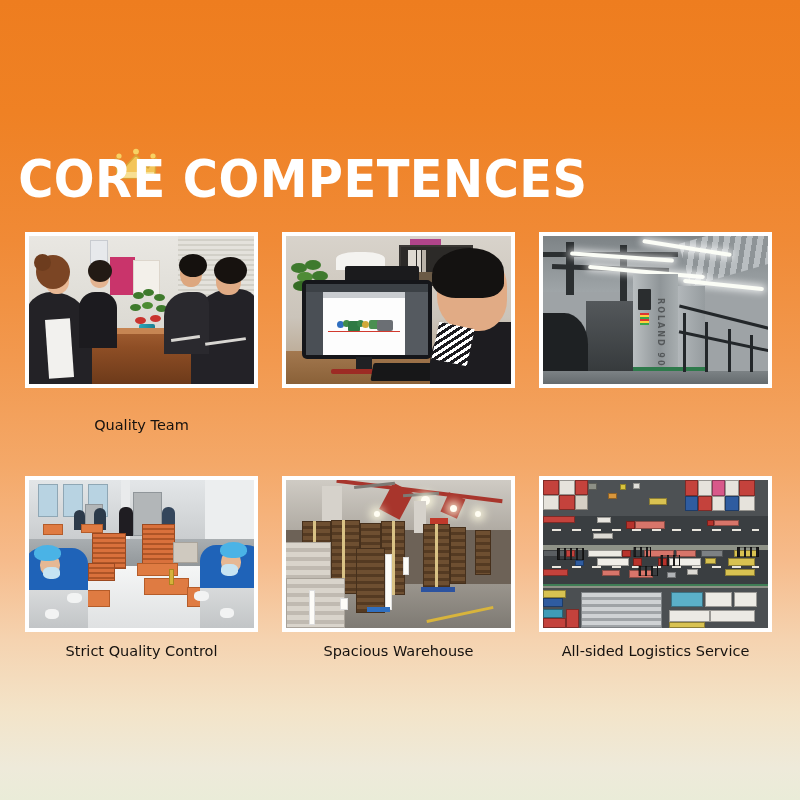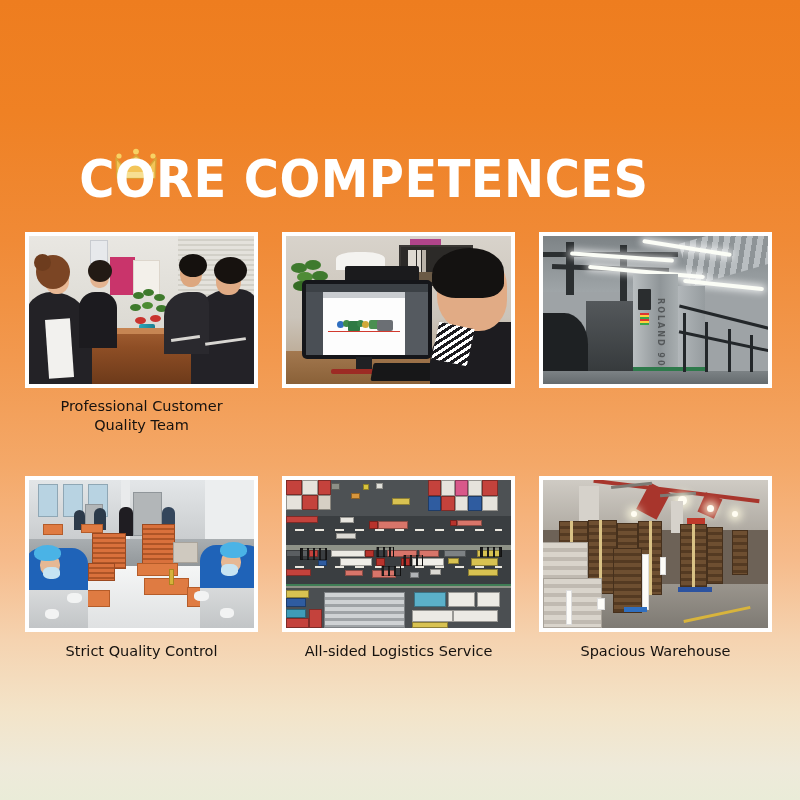--- a/index.html
+++ b/index.html
@@ -23,21 +23,20 @@
   .poster {
     position:relative;
     width:800px; height:800px;
   }
 
   
   .title-block {
     position:absolute;
     left:0; top:152px;
     width:728px;
-    text-align:center;
   }
   .crown-wrap {
     position:absolute;
     left:50%; top:-4px;
     transform:translateX(-251px);
     width:46px; height:34px;
   }
   .title-text {
     display:inline-block;
     position:relative;
@@ -440,21 +439,21 @@
           <div class="head p-c-head"></div>
           <div class="hair p-c-hair"></div>
           <div class="person p-d-body"></div>
           <div class="head p-d-head"></div>
           <div class="hair p-d-hair"></div>
           <div class="stripe" style="right:4%;bottom:28%;width:18%;transform:rotate(-8deg)"></div>
           <div class="stripe" style="right:24%;bottom:30%;width:13%;transform:rotate(-8deg)"></div>
         </div>
       </div>
       <div class="caption">
-        <span>Professional Customer</span><br>
+        <br>
         <span>Quality Team</span>
       </div>
     </div>
 
     <div class="cell">
       <div class="photo-frame">
         <div class="photo p2">
           <div class="bg"></div>
           <div class="magenta"></div>
           <div class="shelf">
@@ -581,111 +580,20 @@
           <div class="flat" style="left:62%;top:60%;width:5px;height:16px;background:#d6b23a;border-color:#a8861f"></div>
         </div>
       </div>
       <div class="caption">
         <span>Strict Quality Control</span>
       </div>
     </div>
 
     <div class="cell row2">
       <div class="photo-frame">
-        <div class="photo p6">
-          <div class="yardTop"></div>
-
-          <div class="ctr" style="left:0%;top:0%;width:7%;height:10%;background:#c4423c"></div>
-          <div class="ctr" style="left:7%;top:0%;width:7%;height:10%;background:#e6e3dc"></div>
-          <div class="ctr" style="left:14%;top:0%;width:6%;height:10%;background:#c4423c"></div>
-          <div class="ctr" style="left:0%;top:10%;width:7%;height:10%;background:#e6e3dc"></div>
-          <div class="ctr" style="left:7%;top:10%;width:7%;height:10%;background:#c4423c"></div>
-          <div class="ctr" style="left:14%;top:10%;width:6%;height:10%;background:#d6cfc4"></div>
-          <div class="ctr" style="left:63%;top:0%;width:6%;height:11%;background:#c4423c"></div>
-          <div class="ctr" style="left:69%;top:0%;width:6%;height:11%;background:#e6e3dc"></div>
-          <div class="ctr" style="left:75%;top:0%;width:6%;height:11%;background:#d8588a"></div>
-          <div class="ctr" style="left:81%;top:0%;width:6%;height:11%;background:#e6e3dc"></div>
-          <div class="ctr" style="left:87%;top:0%;width:7%;height:11%;background:#c4423c"></div>
-          <div class="ctr" style="left:63%;top:11%;width:6%;height:10%;background:#2f5ca0"></div>
-          <div class="ctr" style="left:69%;top:11%;width:6%;height:10%;background:#c4423c"></div>
-          <div class="ctr" style="left:75%;top:11%;width:6%;height:10%;background:#e6e3dc"></div>
-          <div class="ctr" style="left:81%;top:11%;width:6%;height:10%;background:#2f5ca0"></div>
-          <div class="ctr" style="left:87%;top:11%;width:7%;height:10%;background:#e6e3dc"></div>
-          <div class="ctr" style="left:20%;top:2%;width:4%;height:5%;background:#8d9086"></div>
-          <div class="ctr" style="left:34%;top:3%;width:3%;height:4%;background:#d8c33c"></div>
-          <div class="ctr" style="left:40%;top:2%;width:3%;height:4%;background:#e0e0da"></div>
-          <div class="ctr" style="left:47%;top:12%;width:8%;height:5%;background:#d9c251"></div>
-          <div class="ctr" style="left:29%;top:9%;width:4%;height:4%;background:#d8963c"></div>
-
-          <div class="road roadA"></div>
-          <div class="median medA"></div>
-          <div class="road roadB"></div>
-          <div class="median medB"></div>
-          <div class="lane" style="left:4%;top:33%;width:92%"></div>
-          <div class="lane" style="left:4%;top:58%;width:92%"></div>
-          <div class="greenline" style="left:0;top:70.5%;width:100%"></div>
-
-          <div class="ctr" style="left:0%;top:24%;width:14%;height:5%;background:#c4423c"></div>
-          <div class="ctr" style="left:24%;top:25%;width:6%;height:4%;background:#e8e6e0"></div>
-          <div class="ctr" style="left:41%;top:28%;width:13%;height:5%;background:#d8756a"></div>
-          <div class="ctr" style="left:37%;top:28%;width:4%;height:5%;background:#b8332c"></div>
-          <div class="ctr" style="left:76%;top:27%;width:11%;height:4%;background:#d8756a"></div>
-          <div class="ctr" style="left:73%;top:27%;width:3%;height:4%;background:#b8332c"></div>
-          <div class="ctr" style="left:22%;top:36%;width:9%;height:4%;background:#dcdad4"></div>
-
-          <div class="ctr" style="left:0%;top:47%;width:10%;height:5%;background:#5a5e61"></div>
-          <div class="ctr" style="left:10%;top:47%;width:4%;height:5%;background:#c4423c"></div>
-          <div class="ctr" style="left:20%;top:47%;width:15%;height:5%;background:#eceae4"></div>
-          <div class="ctr" style="left:35%;top:47%;width:4%;height:5%;background:#b8332c"></div>
-          <div class="ctr" style="left:45%;top:47%;width:13%;height:5%;background:#d8756a"></div>
-          <div class="ctr" style="left:59%;top:47%;width:9%;height:5%;background:#d8756a"></div>
-          <div class="ctr" style="left:70%;top:47%;width:10%;height:5%;background:#7d8184"></div>
-          <div class="ctr" style="left:85%;top:47%;width:10%;height:5%;background:#d8c251"></div>
-          <div class="ctr" style="left:14%;top:54%;width:4%;height:4%;background:#2f5ca0"></div>
-          <div class="ctr" style="left:24%;top:53%;width:14%;height:5%;background:#f0eee8"></div>
-          <div class="ctr" style="left:40%;top:53%;width:4%;height:5%;background:#b8332c"></div>
-          <div class="ctr" style="left:51%;top:53%;width:4%;height:5%;background:#b8332c"></div>
-          <div class="ctr" style="left:56%;top:53%;width:14%;height:5%;background:#f0eee8"></div>
-          <div class="ctr" style="left:72%;top:53%;width:5%;height:4%;background:#d8c251"></div>
-          <div class="ctr" style="left:82%;top:53%;width:12%;height:5%;background:#d8c251"></div>
-          <div class="ctr" style="left:0%;top:60%;width:11%;height:5%;background:#c4423c"></div>
-          <div class="ctr" style="left:26%;top:61%;width:8%;height:4%;background:#d8756a"></div>
-          <div class="ctr" style="left:38%;top:61%;width:11%;height:5%;background:#d8756a"></div>
-          <div class="ctr" style="left:55%;top:62%;width:4%;height:4%;background:#b0b3b6"></div>
-          <div class="ctr" style="left:64%;top:60%;width:5%;height:4%;background:#dcdad4"></div>
-          <div class="ctr" style="left:81%;top:60%;width:13%;height:5%;background:#d8c251"></div>
-
-          <div class="ctr" style="left:6%;top:46%;width:12%;height:8%;background:repeating-linear-gradient(to right,#1b1b1b 0 2px,transparent 2px 6px)"></div>
-          <div class="ctr" style="left:40%;top:45%;width:8%;height:7%;background:repeating-linear-gradient(to right,#1b1b1b 0 2px,transparent 2px 6px)"></div>
-          <div class="ctr" style="left:52%;top:51%;width:9%;height:7%;background:repeating-linear-gradient(to right,#1b1b1b 0 2px,transparent 2px 6px)"></div>
-          <div class="ctr" style="left:86%;top:45%;width:10%;height:7%;background:repeating-linear-gradient(to right,#1b1b1b 0 2px,transparent 2px 6px)"></div>
-          <div class="ctr" style="left:42%;top:58%;width:9%;height:7%;background:repeating-linear-gradient(to right,#1b1b1b 0 2px,transparent 2px 6px)"></div>
-
-          <div class="yardBot"></div>
-          <div class="bldg" style="left:17%;top:76%;width:36%;height:24%"></div>
-          <div class="ctr" style="left:0%;top:74%;width:10%;height:6%;background:#d8c251"></div>
-          <div class="ctr" style="left:0%;top:80%;width:9%;height:6%;background:#2f5ca0"></div>
-          <div class="ctr" style="left:0%;top:87%;width:9%;height:6%;background:#3f9cb8"></div>
-          <div class="ctr" style="left:0%;top:93%;width:10%;height:7%;background:#c4423c"></div>
-          <div class="ctr" style="left:10%;top:87%;width:6%;height:13%;background:#c4423c"></div>
-          <div class="ctr" style="left:57%;top:76%;width:14%;height:10%;background:#5bb0c9"></div>
-          <div class="ctr" style="left:72%;top:76%;width:12%;height:10%;background:#eceae4"></div>
-          <div class="ctr" style="left:85%;top:76%;width:10%;height:10%;background:#eceae4"></div>
-          <div class="ctr" style="left:56%;top:88%;width:18%;height:8%;background:#eceae4"></div>
-          <div class="ctr" style="left:74%;top:88%;width:20%;height:8%;background:#eceae4"></div>
-          <div class="ctr" style="left:56%;top:96%;width:16%;height:4%;background:#d8c251"></div>
-        </div>
-      </div>
-      <div class="caption">
-        <span>All-sided Logistics Service</span>
-      </div>
-    </div>
-
-    <div class="cell row2">
-      <div class="photo-frame">
         <div class="photo p5">
           <div class="ceil"></div>
           <div class="redpipe" style="left:22%;top:6%;width:74%;transform:rotate(7deg)"></div>
           <div class="redpipe" style="left:44%;top:4%;width:10%;height:20%;transform:rotate(28deg)"></div>
           <div class="redpipe" style="left:70%;top:10%;width:8%;height:14%;transform:rotate(24deg)"></div>
           <div class="fan" style="left:30%;top:3%;width:18%;transform:rotate(-6deg)"></div>
           <div class="fan" style="left:52%;top:9%;width:16%;transform:rotate(-4deg)"></div>
           <div class="lamp" style="left:60%;top:11%"></div>
           <div class="lamp" style="left:73%;top:17%;width:7px;height:7px"></div>
           <div class="lamp" style="left:84%;top:21%;width:6px;height:6px"></div>
@@ -715,14 +623,105 @@
           <div class="label" style="left:24%;top:80%;width:8px;height:8%"></div>
           <div class="bluebase" style="left:60%;top:72%;width:15%"></div>
           <div class="bluebase" style="left:36%;top:86%;width:10%;background:#2f6fc0"></div>
         </div>
       </div>
       <div class="caption">
         <span>Spacious Warehouse</span>
       </div>
     </div>
 
+    <div class="cell row2">
+      <div class="photo-frame">
+        <div class="photo p6">
+          <div class="yardTop"></div>
+
+          <div class="ctr" style="left:0%;top:0%;width:7%;height:10%;background:#c4423c"></div>
+          <div class="ctr" style="left:7%;top:0%;width:7%;height:10%;background:#e6e3dc"></div>
+          <div class="ctr" style="left:14%;top:0%;width:6%;height:10%;background:#c4423c"></div>
+          <div class="ctr" style="left:0%;top:10%;width:7%;height:10%;background:#e6e3dc"></div>
+          <div class="ctr" style="left:7%;top:10%;width:7%;height:10%;background:#c4423c"></div>
+          <div class="ctr" style="left:14%;top:10%;width:6%;height:10%;background:#d6cfc4"></div>
+          <div class="ctr" style="left:63%;top:0%;width:6%;height:11%;background:#c4423c"></div>
+          <div class="ctr" style="left:69%;top:0%;width:6%;height:11%;background:#e6e3dc"></div>
+          <div class="ctr" style="left:75%;top:0%;width:6%;height:11%;background:#d8588a"></div>
+          <div class="ctr" style="left:81%;top:0%;width:6%;height:11%;background:#e6e3dc"></div>
+          <div class="ctr" style="left:87%;top:0%;width:7%;height:11%;background:#c4423c"></div>
+          <div class="ctr" style="left:63%;top:11%;width:6%;height:10%;background:#2f5ca0"></div>
+          <div class="ctr" style="left:69%;top:11%;width:6%;height:10%;background:#c4423c"></div>
+          <div class="ctr" style="left:75%;top:11%;width:6%;height:10%;background:#e6e3dc"></div>
+          <div class="ctr" style="left:81%;top:11%;width:6%;height:10%;background:#2f5ca0"></div>
+          <div class="ctr" style="left:87%;top:11%;width:7%;height:10%;background:#e6e3dc"></div>
+          <div class="ctr" style="left:20%;top:2%;width:4%;height:5%;background:#8d9086"></div>
+          <div class="ctr" style="left:34%;top:3%;width:3%;height:4%;background:#d8c33c"></div>
+          <div class="ctr" style="left:40%;top:2%;width:3%;height:4%;background:#e0e0da"></div>
+          <div class="ctr" style="left:47%;top:12%;width:8%;height:5%;background:#d9c251"></div>
+          <div class="ctr" style="left:29%;top:9%;width:4%;height:4%;background:#d8963c"></div>
+
+          <div class="road roadA"></div>
+          <div class="median medA"></div>
+          <div class="road roadB"></div>
+          <div class="median medB"></div>
+          <div class="lane" style="left:4%;top:33%;width:92%"></div>
+          <div class="lane" style="left:4%;top:58%;width:92%"></div>
+          <div class="greenline" style="left:0;top:70.5%;width:100%"></div>
+
+          <div class="ctr" style="left:0%;top:24%;width:14%;height:5%;background:#c4423c"></div>
+          <div class="ctr" style="left:24%;top:25%;width:6%;height:4%;background:#e8e6e0"></div>
+          <div class="ctr" style="left:41%;top:28%;width:13%;height:5%;background:#d8756a"></div>
+          <div class="ctr" style="left:37%;top:28%;width:4%;height:5%;background:#b8332c"></div>
+          <div class="ctr" style="left:76%;top:27%;width:11%;height:4%;background:#d8756a"></div>
+          <div class="ctr" style="left:73%;top:27%;width:3%;height:4%;background:#b8332c"></div>
+          <div class="ctr" style="left:22%;top:36%;width:9%;height:4%;background:#dcdad4"></div>
+
+          <div class="ctr" style="left:0%;top:47%;width:10%;height:5%;background:#5a5e61"></div>
+          <div class="ctr" style="left:10%;top:47%;width:4%;height:5%;background:#c4423c"></div>
+          <div class="ctr" style="left:20%;top:47%;width:15%;height:5%;background:#eceae4"></div>
+          <div class="ctr" style="left:35%;top:47%;width:4%;height:5%;background:#b8332c"></div>
+          <div class="ctr" style="left:45%;top:47%;width:13%;height:5%;background:#d8756a"></div>
+          <div class="ctr" style="left:59%;top:47%;width:9%;height:5%;background:#d8756a"></div>
+          <div class="ctr" style="left:70%;top:47%;width:10%;height:5%;background:#7d8184"></div>
+          <div class="ctr" style="left:85%;top:47%;width:10%;height:5%;background:#d8c251"></div>
+          <div class="ctr" style="left:14%;top:54%;width:4%;height:4%;background:#2f5ca0"></div>
+          <div class="ctr" style="left:24%;top:53%;width:14%;height:5%;background:#f0eee8"></div>
+          <div class="ctr" style="left:40%;top:53%;width:4%;height:5%;background:#b8332c"></div>
+          <div class="ctr" style="left:51%;top:53%;width:4%;height:5%;background:#b8332c"></div>
+          <div class="ctr" style="left:56%;top:53%;width:14%;height:5%;background:#f0eee8"></div>
+          <div class="ctr" style="left:72%;top:53%;width:5%;height:4%;background:#d8c251"></div>
+          <div class="ctr" style="left:82%;top:53%;width:12%;height:5%;background:#d8c251"></div>
+          <div class="ctr" style="left:0%;top:60%;width:11%;height:5%;background:#c4423c"></div>
+          <div class="ctr" style="left:26%;top:61%;width:8%;height:4%;background:#d8756a"></div>
+          <div class="ctr" style="left:38%;top:61%;width:11%;height:5%;background:#d8756a"></div>
+          <div class="ctr" style="left:55%;top:62%;width:4%;height:4%;background:#b0b3b6"></div>
+          <div class="ctr" style="left:64%;top:60%;width:5%;height:4%;background:#dcdad4"></div>
+          <div class="ctr" style="left:81%;top:60%;width:13%;height:5%;background:#d8c251"></div>
+
+          <div class="ctr" style="left:6%;top:46%;width:12%;height:8%;background:repeating-linear-gradient(to right,#1b1b1b 0 2px,transparent 2px 6px)"></div>
+          <div class="ctr" style="left:40%;top:45%;width:8%;height:7%;background:repeating-linear-gradient(to right,#1b1b1b 0 2px,transparent 2px 6px)"></div>
+          <div class="ctr" style="left:52%;top:51%;width:9%;height:7%;background:repeating-linear-gradient(to right,#1b1b1b 0 2px,transparent 2px 6px)"></div>
+          <div class="ctr" style="left:86%;top:45%;width:10%;height:7%;background:repeating-linear-gradient(to right,#1b1b1b 0 2px,transparent 2px 6px)"></div>
+          <div class="ctr" style="left:42%;top:58%;width:9%;height:7%;background:repeating-linear-gradient(to right,#1b1b1b 0 2px,transparent 2px 6px)"></div>
+
+          <div class="yardBot"></div>
+          <div class="bldg" style="left:17%;top:76%;width:36%;height:24%"></div>
+          <div class="ctr" style="left:0%;top:74%;width:10%;height:6%;background:#d8c251"></div>
+          <div class="ctr" style="left:0%;top:80%;width:9%;height:6%;background:#2f5ca0"></div>
+          <div class="ctr" style="left:0%;top:87%;width:9%;height:6%;background:#3f9cb8"></div>
+          <div class="ctr" style="left:0%;top:93%;width:10%;height:7%;background:#c4423c"></div>
+          <div class="ctr" style="left:10%;top:87%;width:6%;height:13%;background:#c4423c"></div>
+          <div class="ctr" style="left:57%;top:76%;width:14%;height:10%;background:#5bb0c9"></div>
+          <div class="ctr" style="left:72%;top:76%;width:12%;height:10%;background:#eceae4"></div>
+          <div class="ctr" style="left:85%;top:76%;width:10%;height:10%;background:#eceae4"></div>
+          <div class="ctr" style="left:56%;top:88%;width:18%;height:8%;background:#eceae4"></div>
+          <div class="ctr" style="left:74%;top:88%;width:20%;height:8%;background:#eceae4"></div>
+          <div class="ctr" style="left:56%;top:96%;width:16%;height:4%;background:#d8c251"></div>
+        </div>
+      </div>
+      <div class="caption">
+        <span>All-sided Logistics Service</span>
+      </div>
+    </div>
+
   </div>
 </div>
 
 </body></html>

